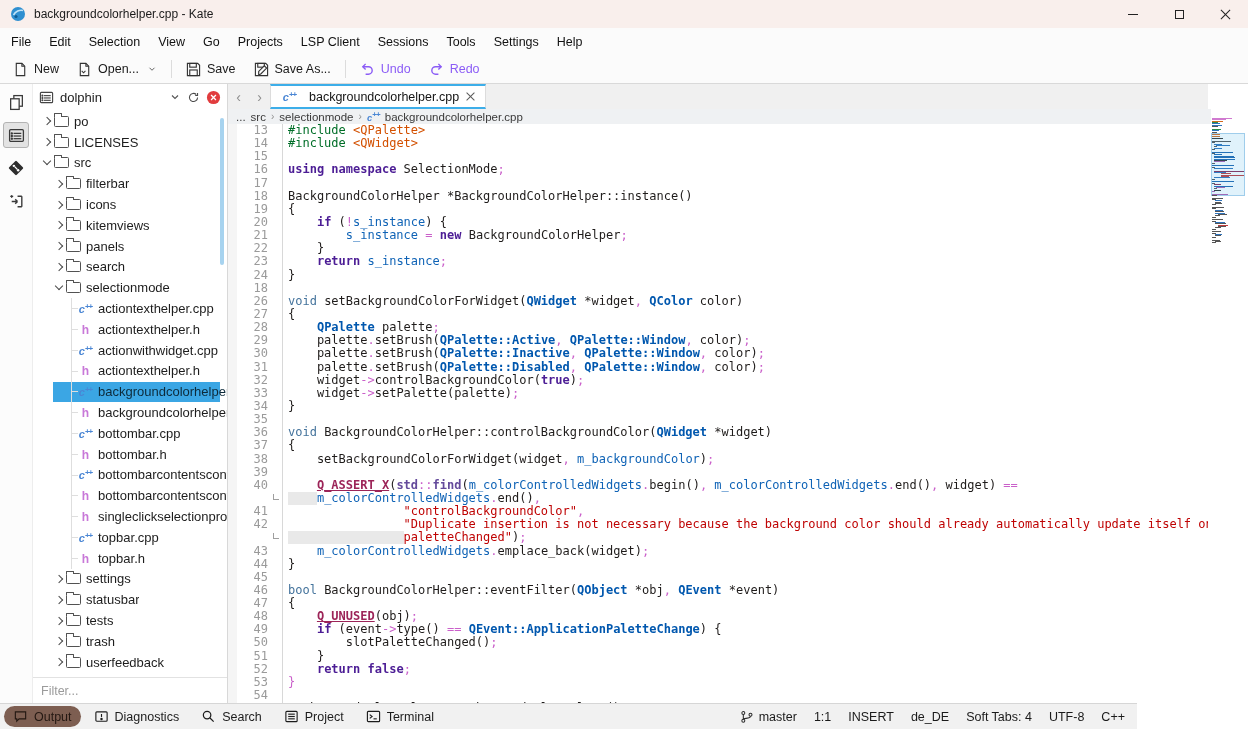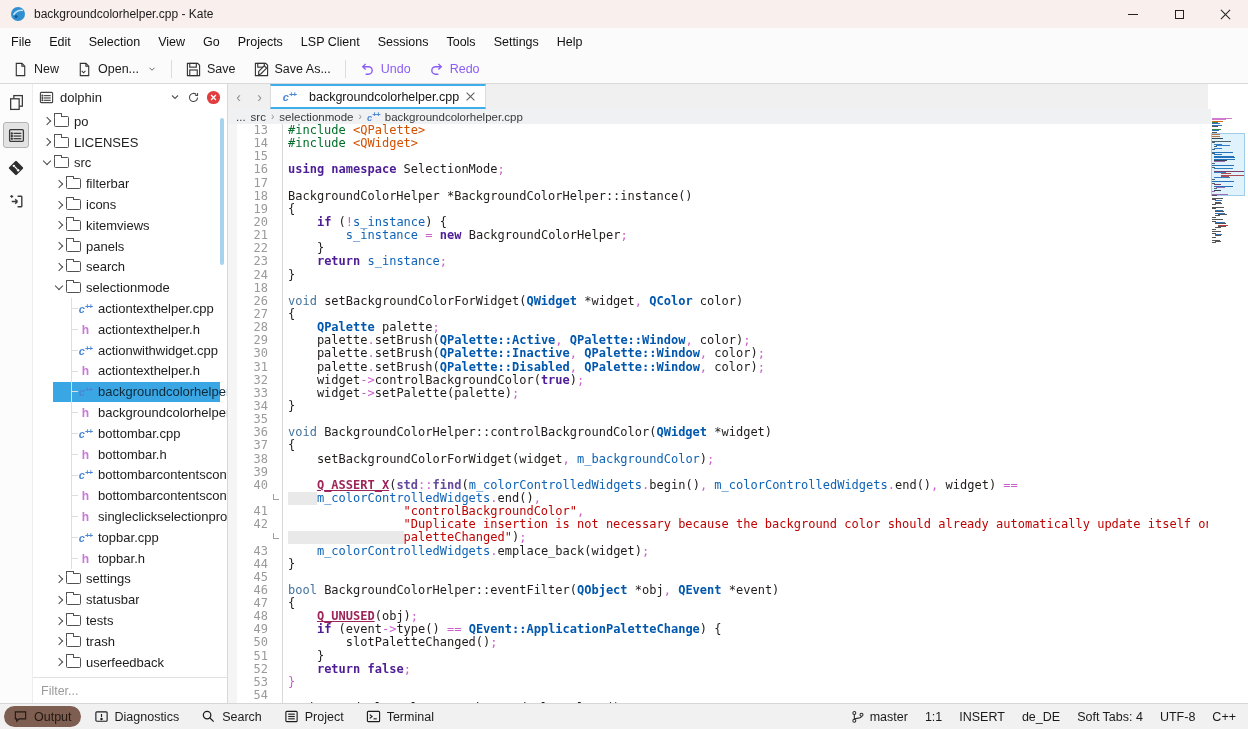--- a/index.html
+++ b/index.html
@@ -83,21 +83,21 @@
   .c-mac{color:#9c2458;font-weight:bold;text-decoration:underline;}
   .c-bi{color:#644a9b;font-weight:bold;}
   .wbox{background:#e9e9e9;}
 
   
   #minimap{position:absolute;left:1211px;top:84px;width:37px;height:619px;background:#fff;}
   .mm-bar{position:absolute;height:1px;}
   #mm-viewport{position:absolute;left:0;width:34px;background:rgba(61,174,233,.16);border:1px solid #9fcdeb;}
 
   
-  #statusbar{position:absolute;left:0;top:703px;width:1248px;height:26px;background:#f1f1f1;border-top:1px solid #d6d6d6;display:flex;align-items:center;font-size:12.5px;}
+  #statusbar{position:absolute;left:0;top:703px;width:1137px;height:26px;background:#f1f1f1;border-top:1px solid #d6d6d6;display:flex;align-items:center;font-size:12.5px;}
   #sb-left{display:flex;align-items:center;gap:4px;padding-left:4px;flex:1;}
   .pane-btn{display:flex;align-items:center;gap:6px;padding:3px 9px;color:#1c1c1c;border-radius:12px;}
   .pane-btn.active{background:#7d5e51;color:#241812;}
   #sb-right{display:flex;align-items:center;gap:17px;padding-right:12px;color:#1a1a1a;}
   #sb-right .seg{display:flex;align-items:center;gap:5px;}
 </style>
 </head>
 <body>
 
 <div id="titlebar">

